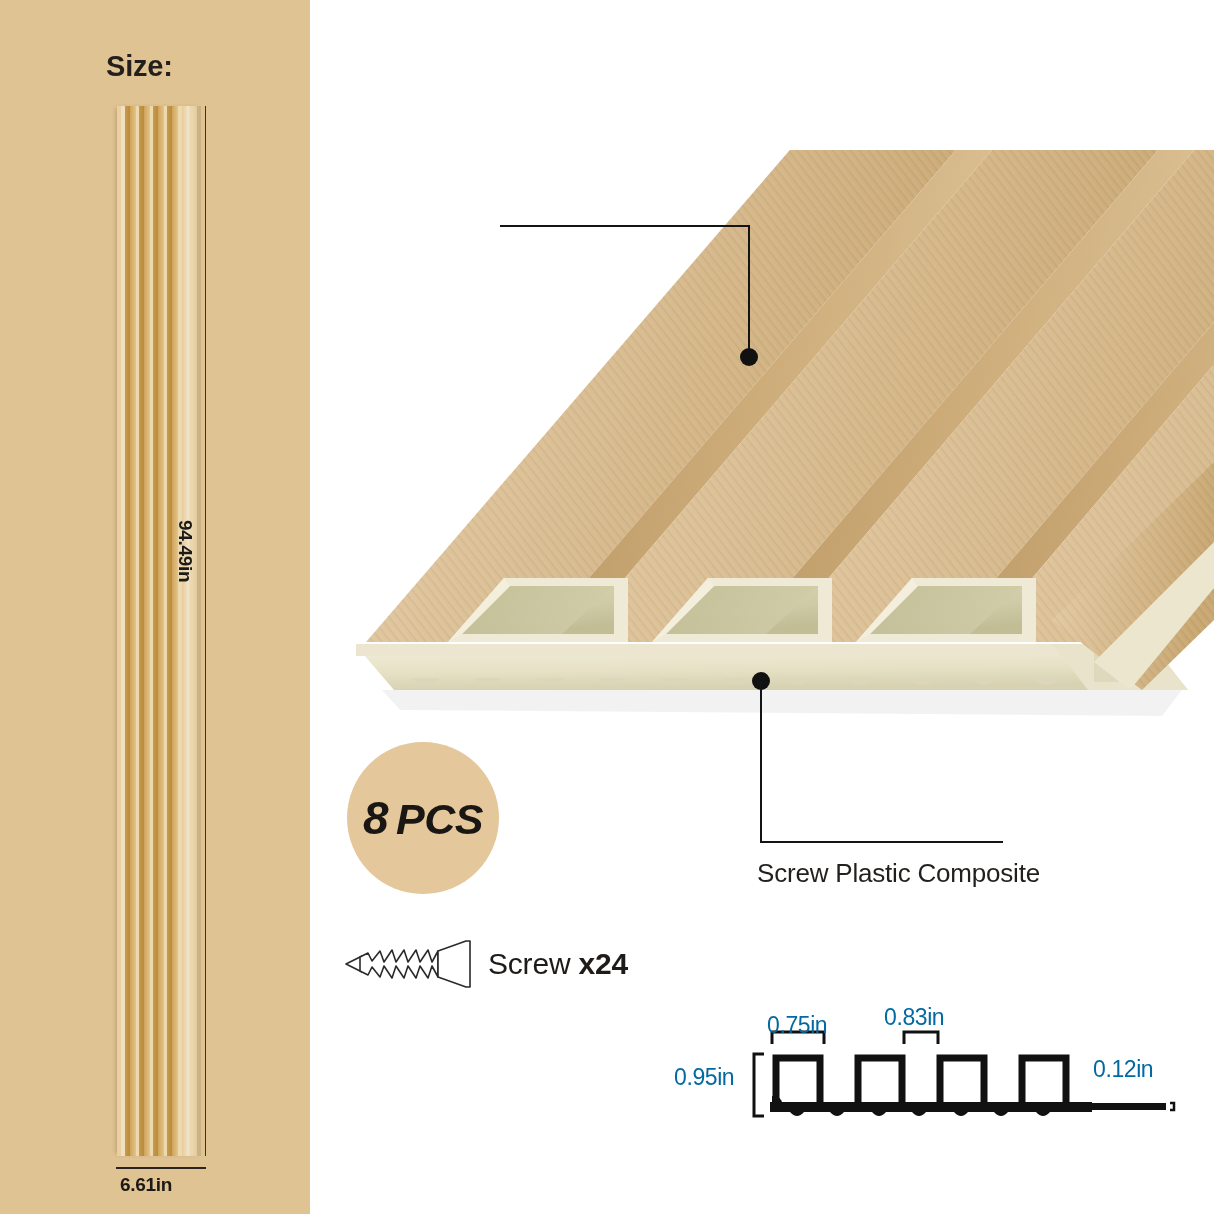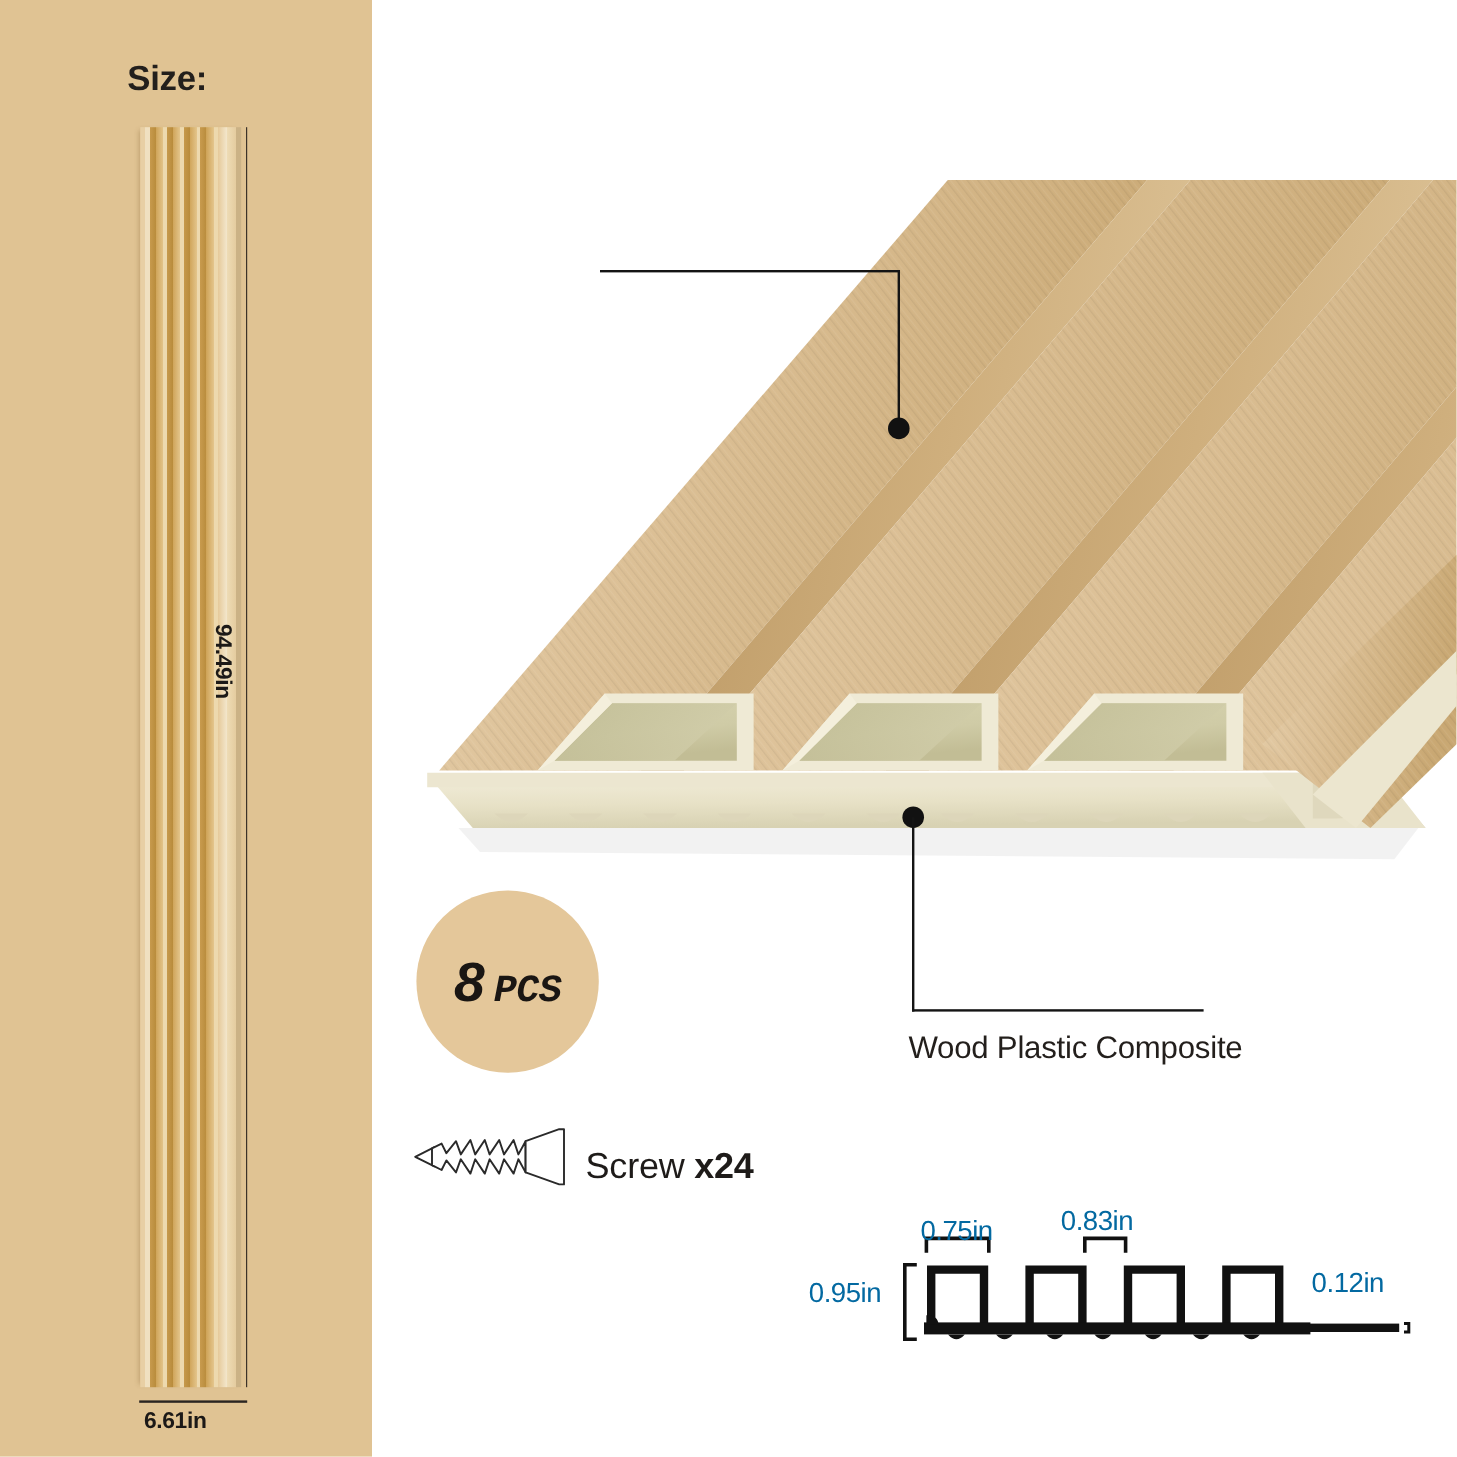--- a/index.html
+++ b/index.html
@@ -113,25 +113,25 @@
 
   
   .pcs-badge{
     position:absolute;left:347px;top:742px;width:152px;height:152px;
     border-radius:50%;background:#e4c79a;
     display:flex;align-items:center;justify-content:center;
   }
   .pcs-inner{display:flex;align-items:baseline;color:#1a1613;
     font-style:italic;font-weight:bold;letter-spacing:-0.5px;}
   .pcs-num{font-size:46px;}
-  .pcs-unit{font-size:32px;margin-left:8px;font-family:Liberation Mono, monospace;}
+  .pcs-unit{font-size:43px;margin-left:8px;}
 
   
   .acc-row{position:absolute;display:flex;align-items:center;}
-  .acc-screw{left:338px;top:938px;align-items:flex-end;}
+  .acc-screw{left:338px;top:938px;}
   .acc-clip{left:338px;top:1068px;}
   .acc-icon{width:140px;display:flex;justify-content:center;align-items:center;}
   .acc-text{
     font-size:30px;color:#1e1b19;margin-left:10px;white-space:nowrap;
     letter-spacing:-0.2px;
   }
   .acc-text b{font-weight:bold;}
 
   
   .profile{
@@ -274,21 +274,21 @@
     </svg>
   </div>
 
   <div class="callout-top-hline"></div>
   <div class="callout-top-vline"></div>
   <div class="callout-top-dot"></div>
 
   <div class="callout-bot-dot"></div>
   <div class="callout-bot-vline"></div>
   <div class="callout-bot-hline"></div>
-  <div class="callout-bot-text">Wood Plastic Composite</div>
+  <div class="callout-bot-text">Screw Plastic Composite</div>
 
   <div class="pcs-badge">
     <div class="pcs-inner">
       <span class="pcs-num">8</span>
       <span class="pcs-unit">PCS</span>
     </div>
   </div>
 
   <div class="acc-row acc-screw">
     <div class="acc-icon">

